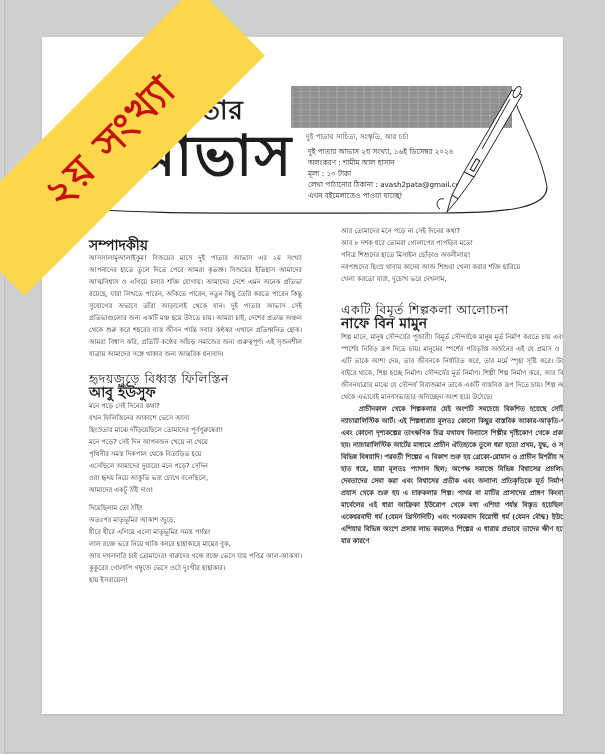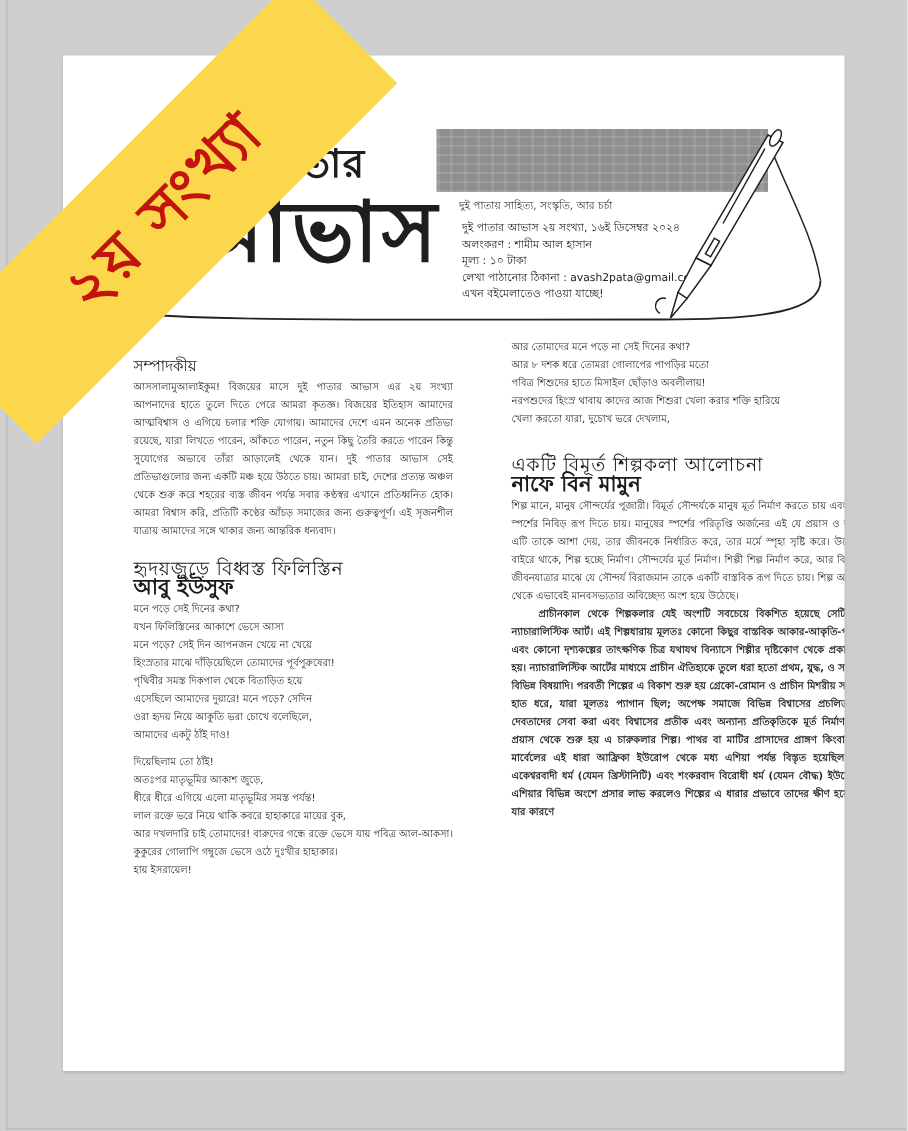--- a/index.html
+++ b/index.html
@@ -51,21 +51,21 @@
   
   .col-left {
     position: absolute; left: 47px; top: 201px; width: 213px;
     font-size: 6.6px; line-height: 12px; color: #2a2a2a;
   }
   .col-right {
     position: absolute; left: 267px; top: 188px; width: 240px;
     font-size: 6.6px; line-height: 12px; color: #2a2a2a; margin-left: 32px;
   }
   .sec-title {
-    font-family: "DejaVu Serif", serif; font-weight: normal; font-size: 10px;
+    font-family: "DejaVu Serif", serif; font-weight: bold; font-size: 14px;
     color: #1a1a1a; line-height: 14px; margin: 0;
   }
   .sec-title.big { font-size: 12.5px; font-weight: normal; letter-spacing: 0.5px; }
   .byline { font-weight: bold; font-size: 14px; line-height: 12px; color: #1a1a1a; margin-bottom: 2px; }
   .para { text-align: justify; margin: 0; }
   .para.indent { text-indent: 18px; font-weight: bold; }
   .line { white-space: nowrap; overflow: hidden; }
   .gap { height: 12px; }
   .gap-s { height: 6px; }
   
@@ -125,22 +125,22 @@
     <p class="para">আসসালামুআলাইকুম! বিজয়ের মাসে দুই পাতার আভাস এর ২য় সংখ্যা আপনাদের হাতে তুলে দিতে পেরে আমরা কৃতজ্ঞ। বিজয়ের ইতিহাস আমাদের আত্মবিশ্বাস ও এগিয়ে চলার শক্তি যোগায়। আমাদের দেশে এমন অনেক প্রতিভা রয়েছে, যারা লিখতে পারেন, আঁকতে পারেন, নতুন কিছু তৈরি করতে পারেন কিন্তু সুযোগের অভাবে তাঁরা আড়ালেই থেকে যান। দুই পাতার আভাস সেই প্রতিভাগুলোর জন্য একটি মঞ্চ হয়ে উঠতে চায়। আমরা চাই, দেশের প্রত্যন্ত অঞ্চল থেকে শুরু করে শহরের ব্যস্ত জীবন পর্যন্ত সবার কণ্ঠস্বর এখানে প্রতিধ্বনিত হোক। আমরা বিশ্বাস করি, প্রতিটি কণ্ঠের আঁচড় সমাজের জন্য গুরুত্বপূর্ণ। এই সৃজনশীল যাত্রায় আমাদের সঙ্গে থাকার জন্য আন্তরিক ধন্যবাদ।</p>
 
     <div class="gap"></div>
 
     <h2 class="sec-title big">হৃদয়জুড়ে বিধ্বস্ত ফিলিস্তিন</h2>
     <div class="byline">আবু ইউসুফ</div>
 
     <div>
       <div class="line">মনে পড়ে সেই দিনের কথা?</div>
       <div class="line">যখন ফিলিস্তিনের আকাশে ভেসে আসা</div>
+      <div class="line">হিংস্রতার মাঝে দাঁড়িয়েছিলে তোমাদের পূর্বপুরুষেরা!</div>
       <div class="line">মনে পড়ে? সেই দিন আপনজন খেয়ে না খেয়ে</div>
-      <div class="line">হিংস্রতার মাঝে দাঁড়িয়েছিলে তোমাদের পূর্বপুরুষেরা!</div>
       <div class="line">পৃথিবীর সমস্ত দিকপাল থেকে বিতাড়িত হয়ে</div>
       <div class="line">এসেছিলে আমাদের দুয়ারে! মনে পড়ে? সেদিন</div>
       <div class="line">ওরা হৃদয় নিয়ে আকুতি ভরা চোখে বলেছিলে,</div>
       <div class="line">আমাদের একটু ঠাঁই দাও!</div>
     </div>
     <div class="gap-s"></div>
     <div>
       <div class="line">দিয়েছিলাম তো ঠাঁই!</div>
       <div class="line">অতঃপর মাতৃভূমির আকাশ জুড়ে,</div>
       <div class="line">ধীরে ধীরে এগিয়ে এলো মাতৃভূমির সমস্ত পর্যন্ত!</div>

